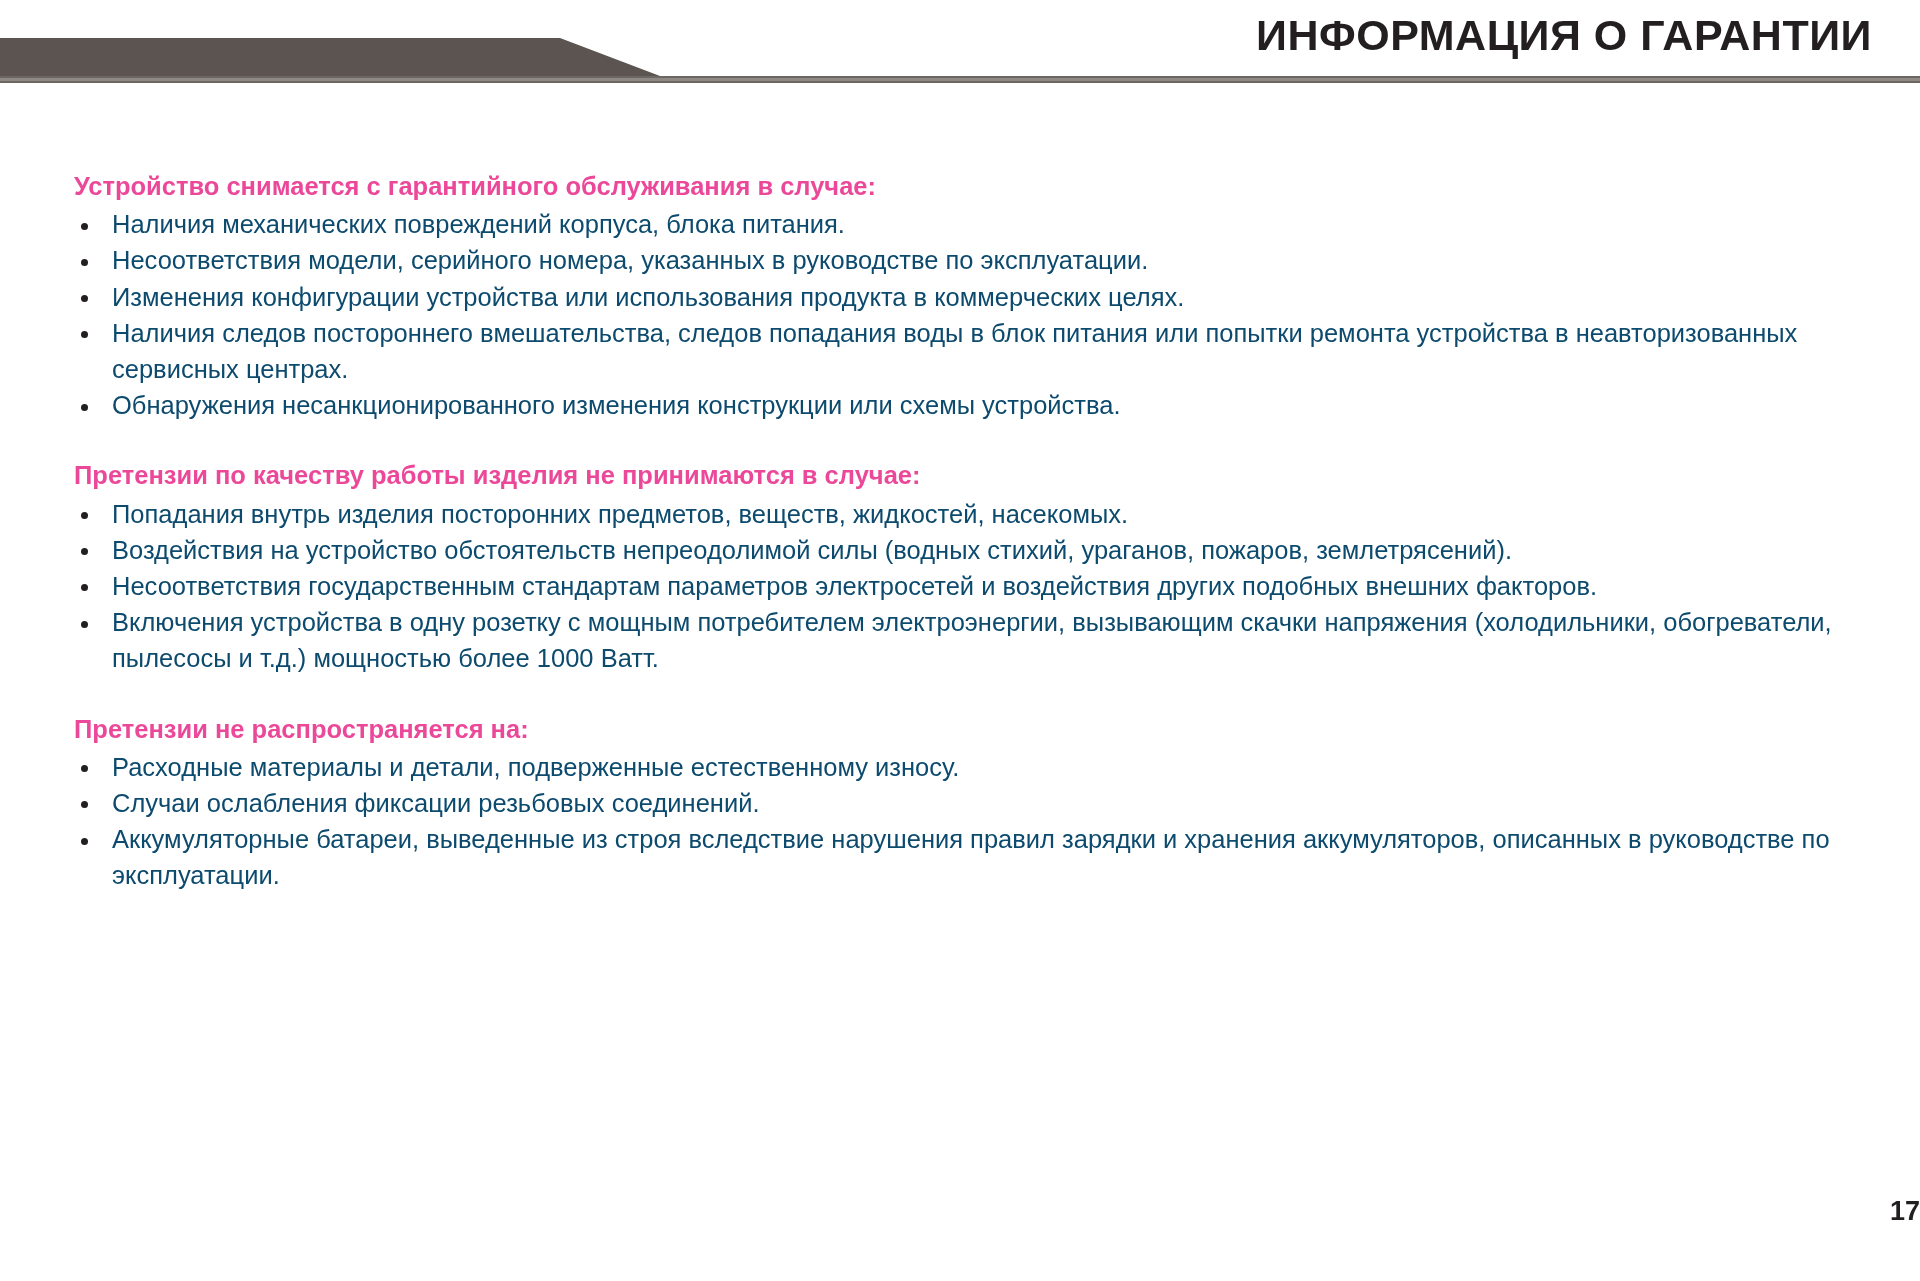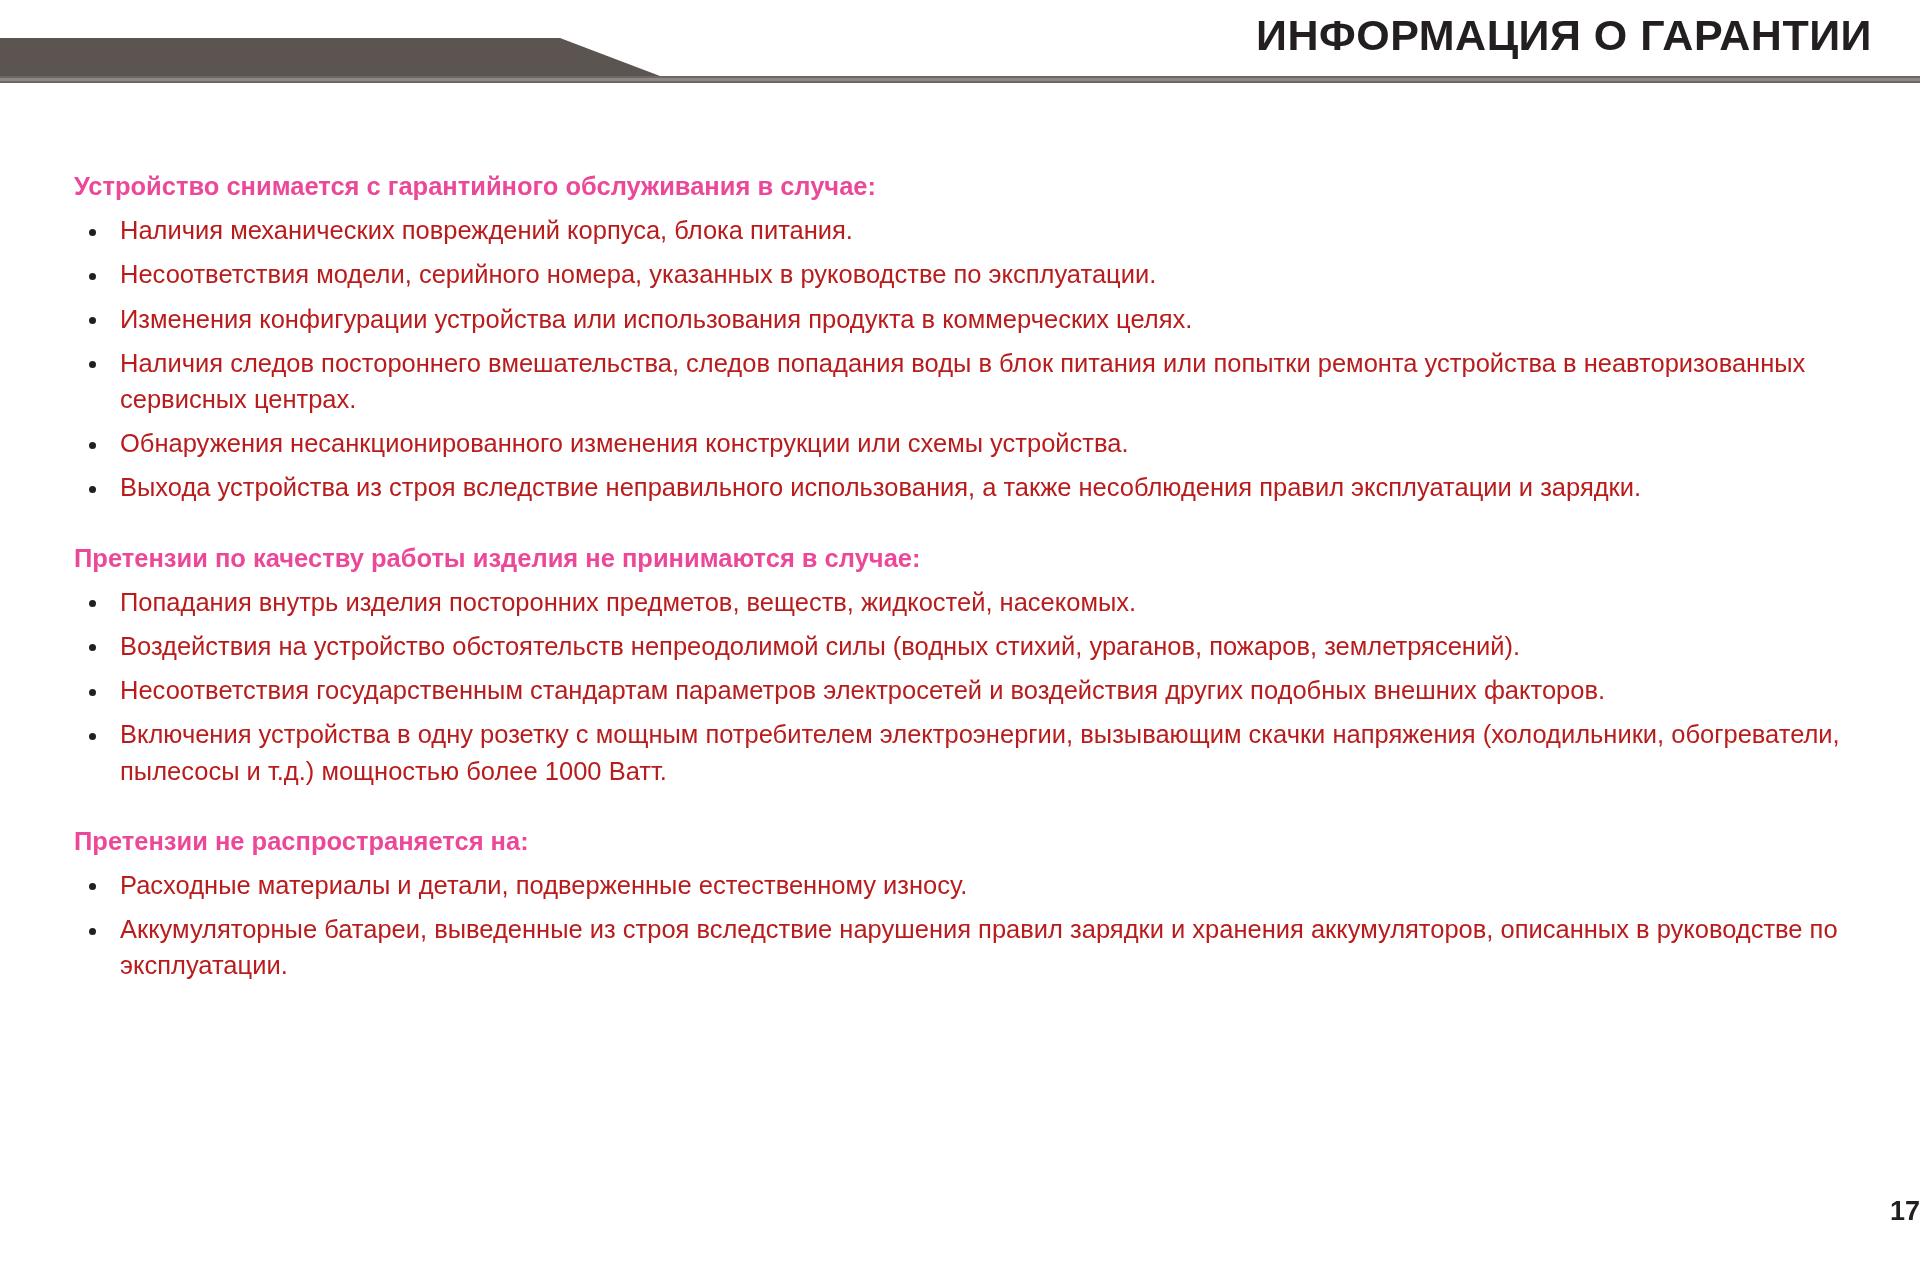--- a/index.html
+++ b/index.html
@@ -79,22 +79,22 @@
   ul.bullet-list {
     list-style: none;
     margin: 0;
     padding: 0;
   }
   ul.bullet-list > li {
     position: relative;
     padding-left: 38px;
     font-size: 25.5px;
     line-height: 1.42;
-    color: #b91c1c;
-    margin: 8px;
+    color: #0c4a6e;
+    margin: 0;
   }
   ul.bullet-list > li .bullet-dot {
     position: absolute;
     left: 7px;
     top: 0.64em;
     width: 7px;
     height: 7px;
     background: #231f20;
     border-radius: 50%;
   }
@@ -122,36 +122,36 @@
 
 <div class="content">
   <div class="section">
     <p class="section-heading">Устройство снимается с гарантийного обслуживания в случае:</p>
     <ul class="bullet-list">
       <li><span class="bullet-dot"></span><span>Наличия механических повреждений корпуса, блока питания.</span></li>
       <li><span class="bullet-dot"></span><span>Несоответствия модели, серийного номера, указанных в руководстве по эксплуатации.</span></li>
       <li><span class="bullet-dot"></span><span>Изменения конфигурации устройства или использования продукта в коммерческих целях.</span></li>
       <li><span class="bullet-dot"></span><span>Наличия следов постороннего вмешательства, следов попадания воды в блок питания или попытки ремонта устройства в неавторизованных сервисных центрах.</span></li>
       <li><span class="bullet-dot"></span><span>Обнаружения несанкционированного изменения конструкции или схемы устройства.</span></li>
-      <li><span class="bullet-dot"></span><span>Выхода устройства из строя вследствие неправильного использования, а также несоблюдения правил эксплуатации и зарядки.</span></li>
     </ul>
   </div>
 
   <div class="section">
     <p class="section-heading">Претензии по качеству работы изделия не принимаются в случае:</p>
     <ul class="bullet-list">
       <li><span class="bullet-dot"></span><span>Попадания внутрь изделия посторонних предметов, веществ, жидкостей, насекомых.</span></li>
       <li><span class="bullet-dot"></span><span>Воздействия на устройство обстоятельств непреодолимой силы (водных стихий, ураганов, пожаров, землетрясений).</span></li>
       <li><span class="bullet-dot"></span><span>Несоответствия государственным стандартам параметров электросетей и воздействия других подобных внешних факторов.</span></li>
       <li><span class="bullet-dot"></span><span>Включения устройства в одну розетку с мощным потребителем электроэнергии, вызывающим скачки напряжения (холодильники, обогреватели, пылесосы и т.д.) мощностью более 1000 Ватт.</span></li>
     </ul>
   </div>
 
   <div class="section">
     <p class="section-heading">Претензии не распространяется на:</p>
     <ul class="bullet-list">
       <li><span class="bullet-dot"></span><span>Расходные материалы и детали, подверженные естественному износу.</span></li>
+      <li><span class="bullet-dot"></span><span>Случаи ослабления фиксации резьбовых соединений.</span></li>
       <li><span class="bullet-dot"></span><span>Аккумуляторные батареи, выведенные из строя вследствие нарушения правил зарядки и хранения аккумуляторов, описанных в руководстве по эксплуатации.</span></li>
     </ul>
   </div>
 </div>
 
 <div class="page-number">17</div>
 
 </body></html>

